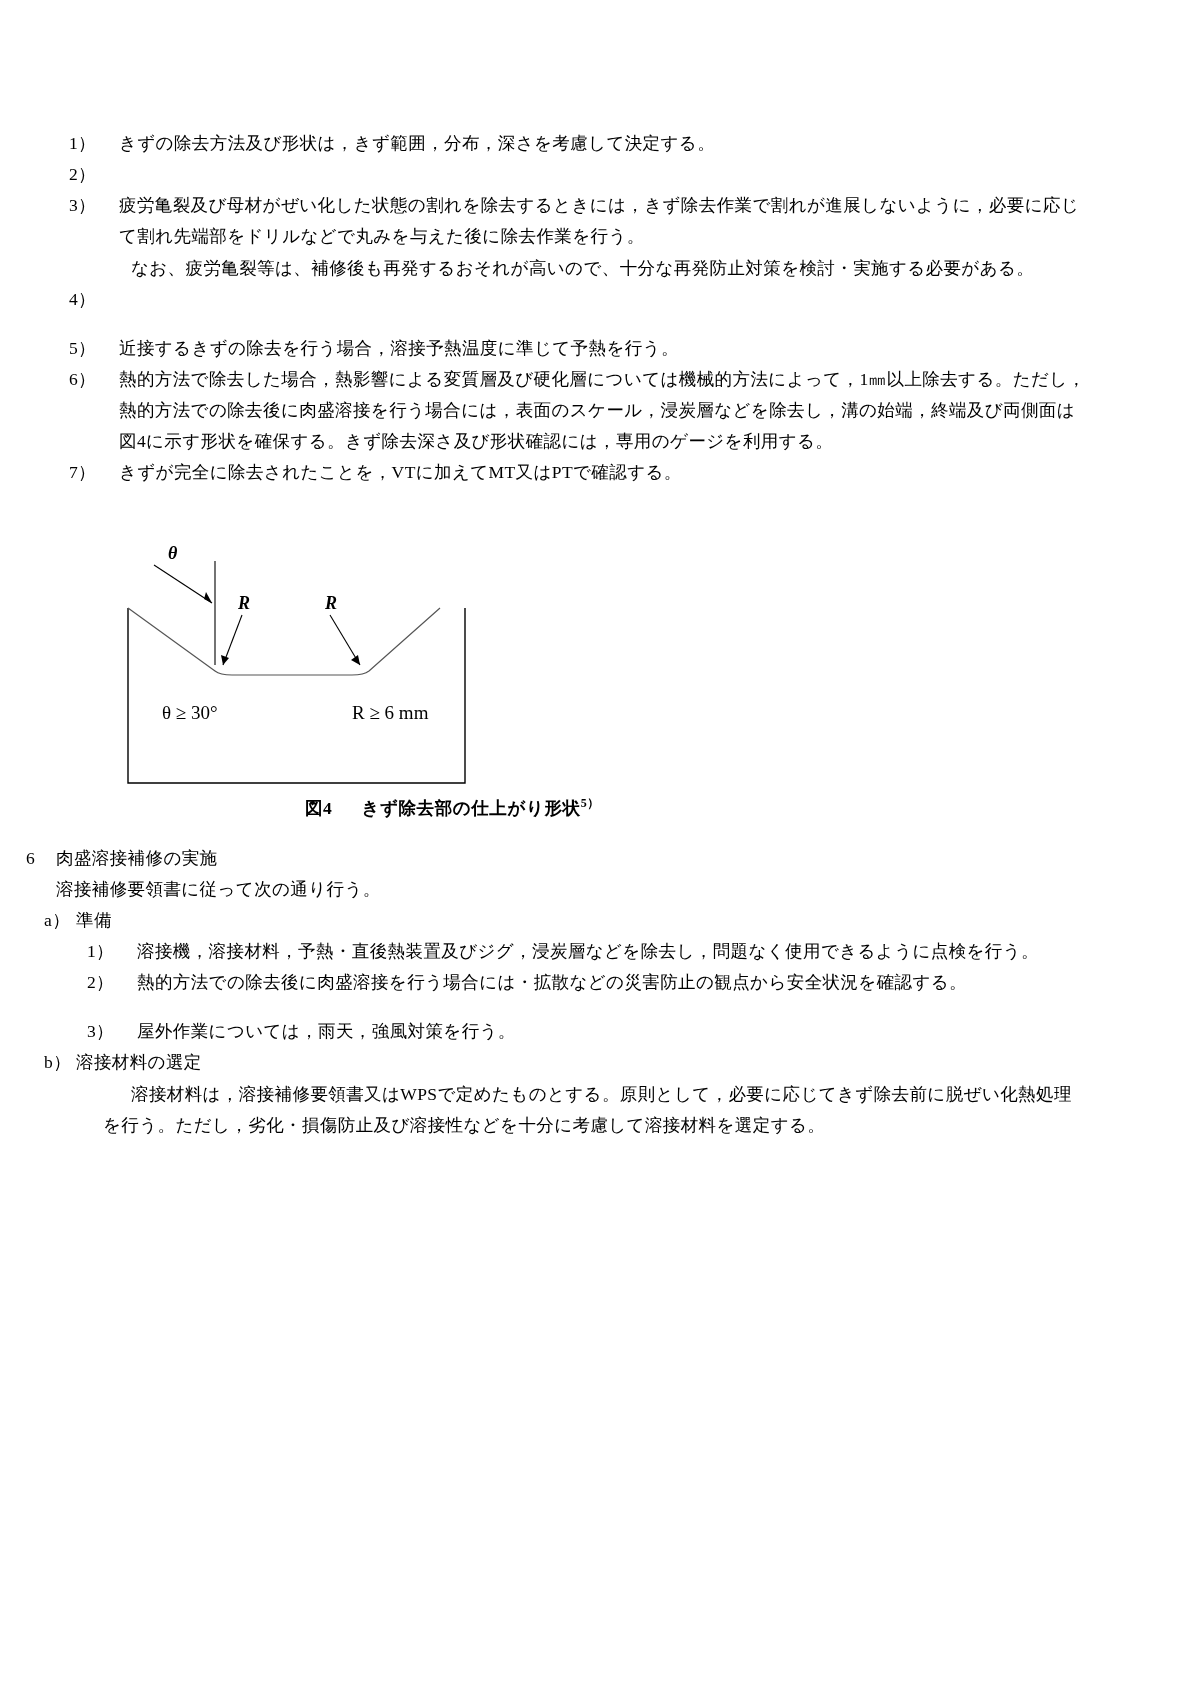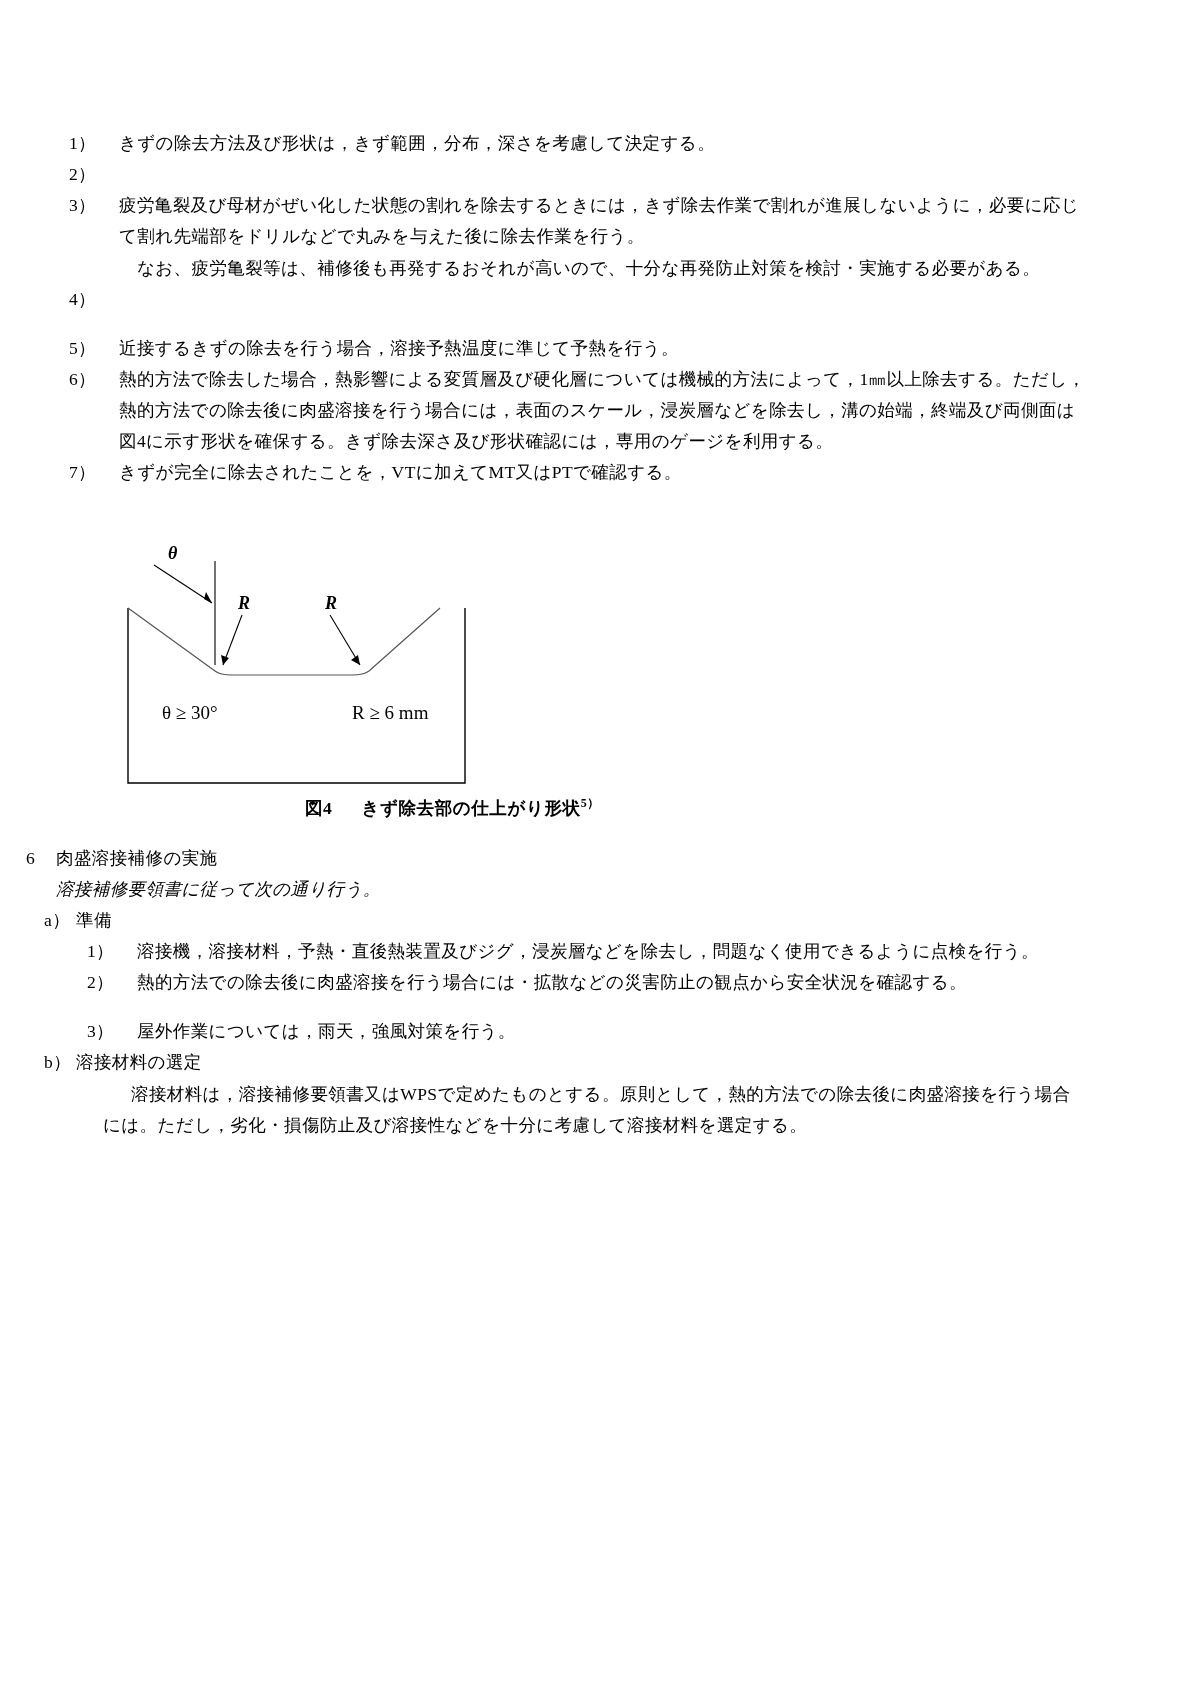--- a/index.html
+++ b/index.html
@@ -49,21 +49,20 @@
   .li.indent1 { padding-left: 60px; padding-right: 95px; }
   .li.indent1 .marker { width: 36px; margin-right: 7px; }
 
   .para-note {
     font-size: 17.5px;
     line-height: 1.78;
     letter-spacing: 0.4px;
     padding-left: 103px;
     padding-right: 95px;
     text-indent: 28px;
-    margin-left: 6px;
   }
 
   .spacer-sm { height: 18px; }
 
   
   .figure-wrap {
     margin-top: 54px;
     position: relative;
     height: 300px;
   }
@@ -94,21 +93,20 @@
     line-height: 1.78;
     letter-spacing: 0.4px;
     padding-left: 26px;
   }
   .section-head .num { width: 30px; flex: 0 0 auto; }
   .section-sub {
     font-size: 17.5px;
     line-height: 1.78;
     letter-spacing: 0.4px;
     padding-left: 56px;
-    font-style: italic;
   }
   .sub-head {
     display: flex;
     align-items: flex-start;
     font-size: 17.5px;
     line-height: 1.78;
     letter-spacing: 0.4px;
     padding-left: 44px;
   }
   .sub-head .marker { flex: 0 0 auto; width: 32px; }
@@ -231,16 +229,16 @@
     <div class="li indent2">
       <span class="marker">3）</span>
       <span class="body">屋外作業については，雨天，強風対策を行う。</span>
     </div>
 
     <div class="sub-head">
       <span class="marker">b）</span>
       <span>溶接材料の選定</span>
     </div>
 
-    <div class="para-indent2">溶接材料は，溶接補修要領書又はWPSで定めたものとする。原則として，熱的方法での除去後に肉盛溶接を行う場合には。ただし，劣化・損傷防止及び溶接性などを十分に考慮して溶接材料を選定する。</div>
+    <div class="para-indent2">溶接材料は，溶接補修要領書又はWPSで定めたものとする。原則として，必要に応じてきず除去前に脱ぜい化熱処理を行う。ただし，劣化・損傷防止及び溶接性などを十分に考慮して溶接材料を選定する。</div>
 
   </div>
 </div>
 
 </body></html>

